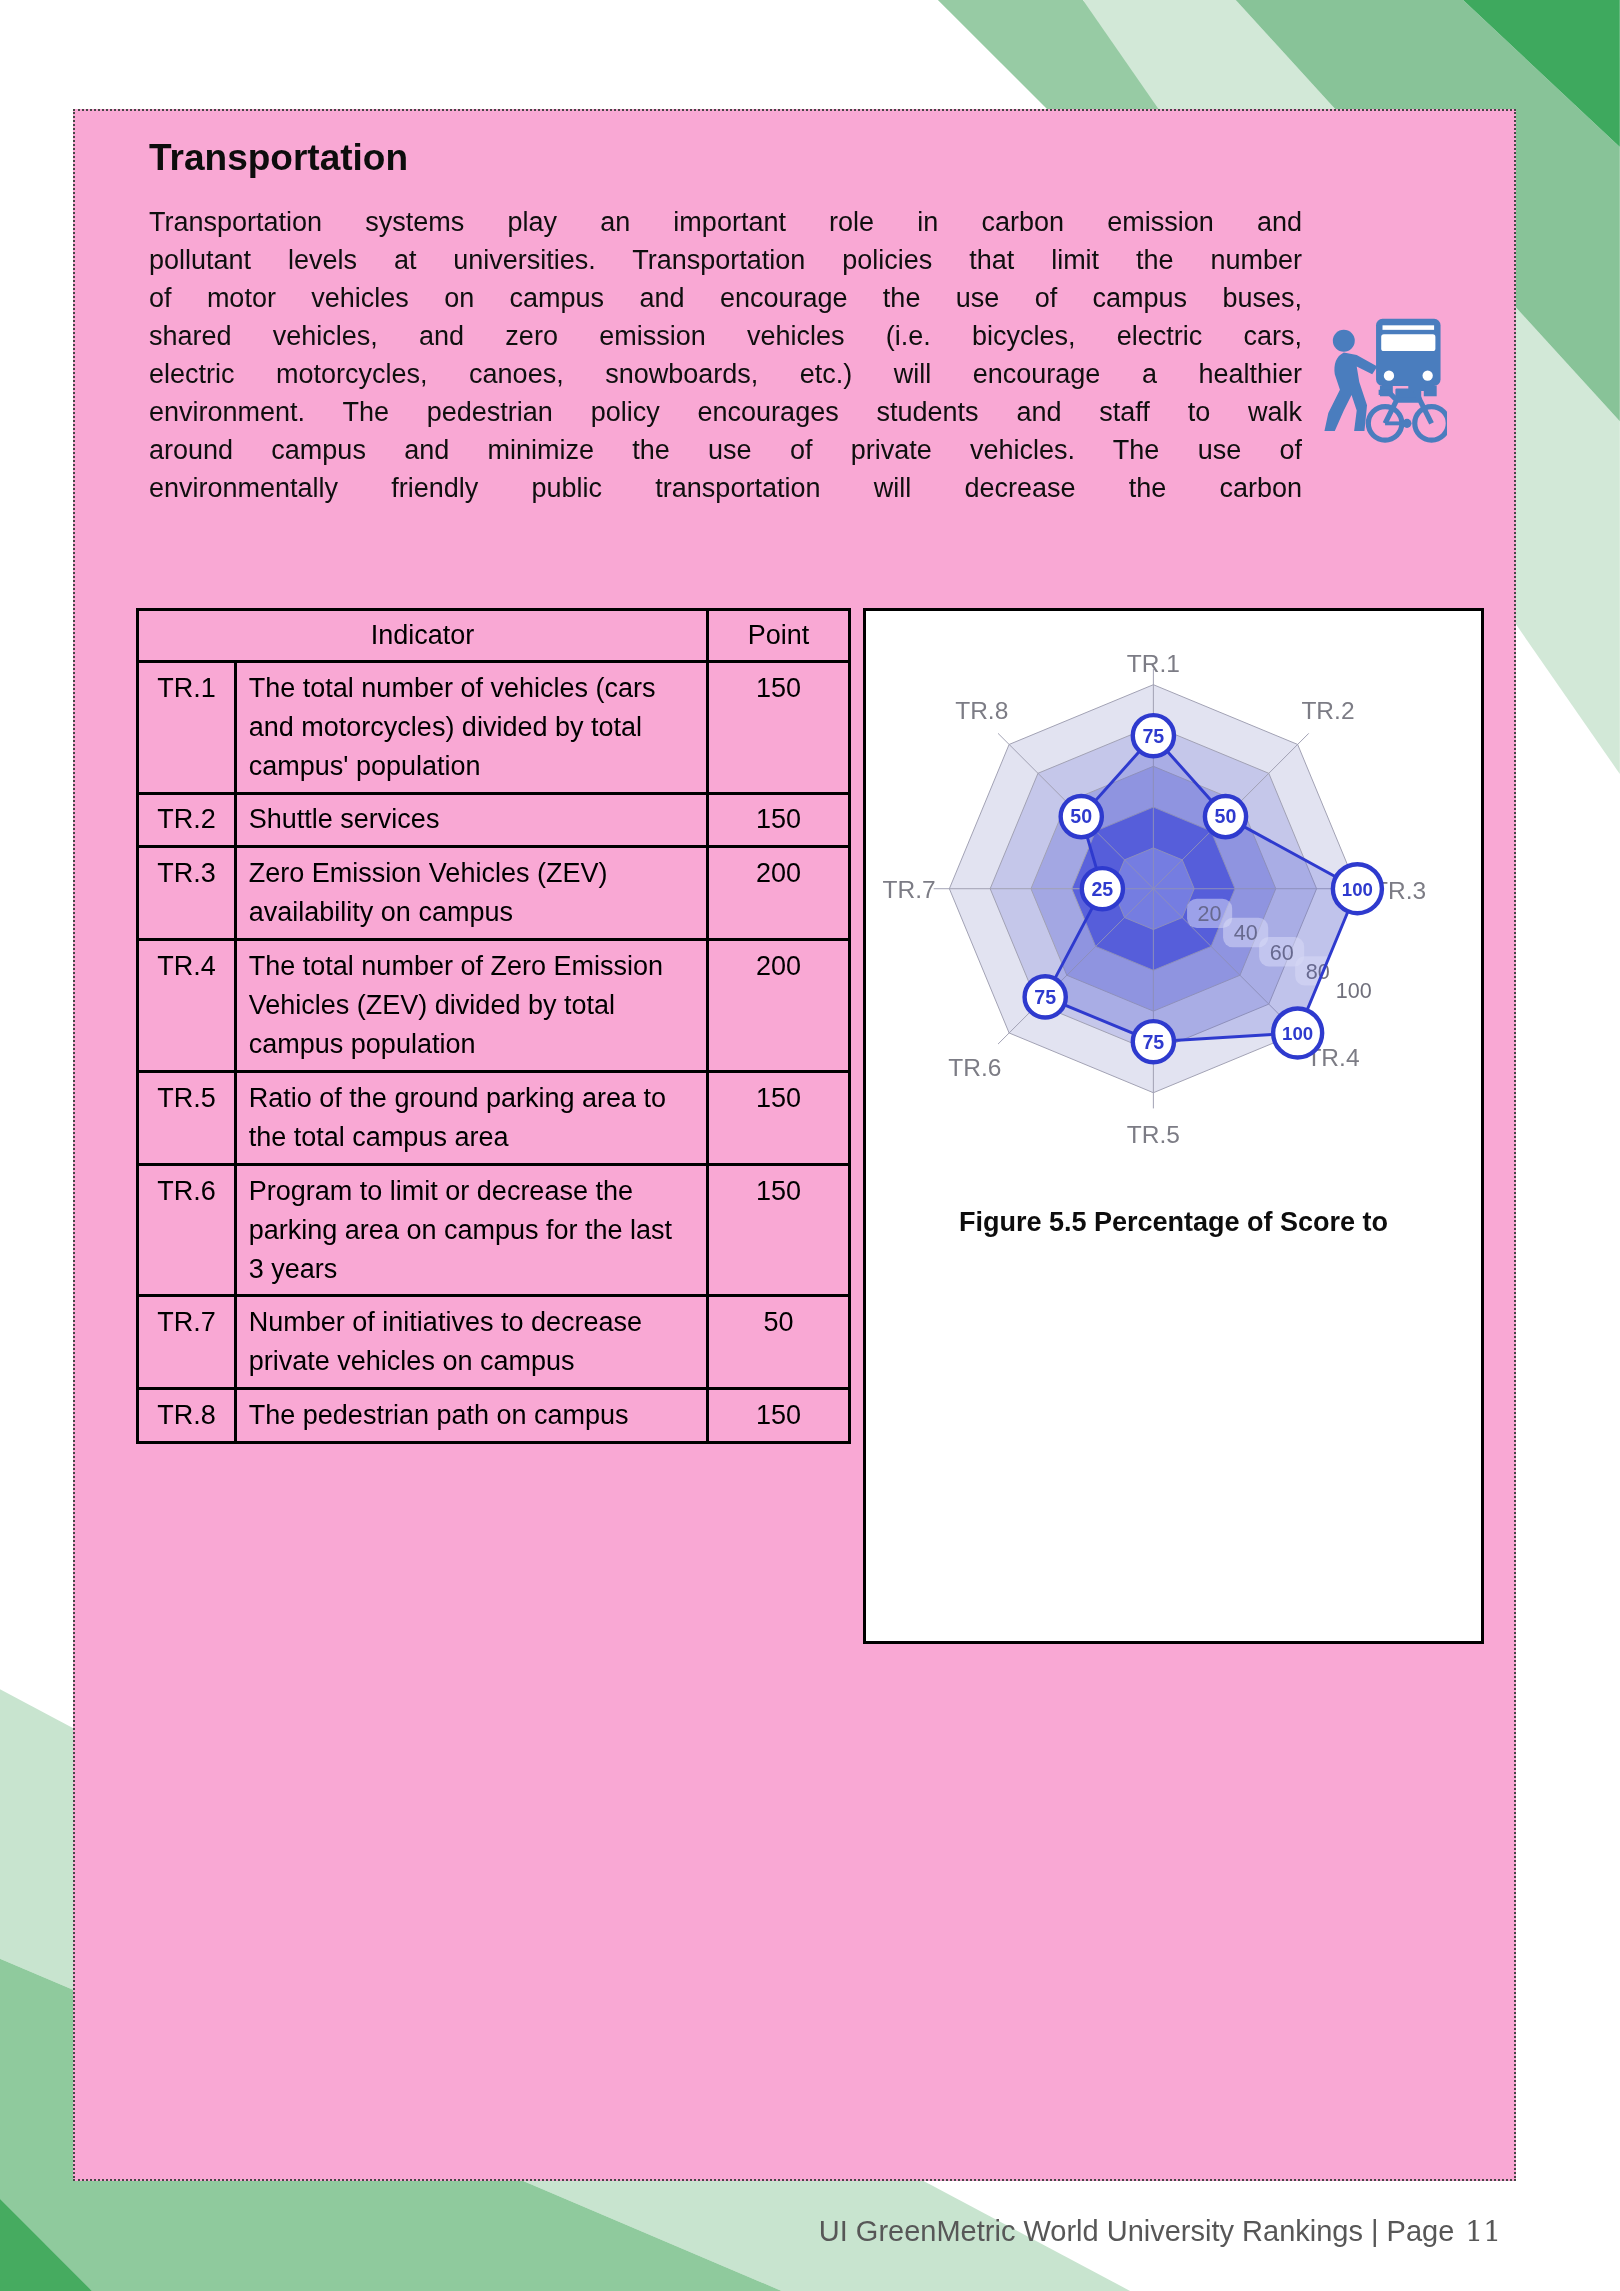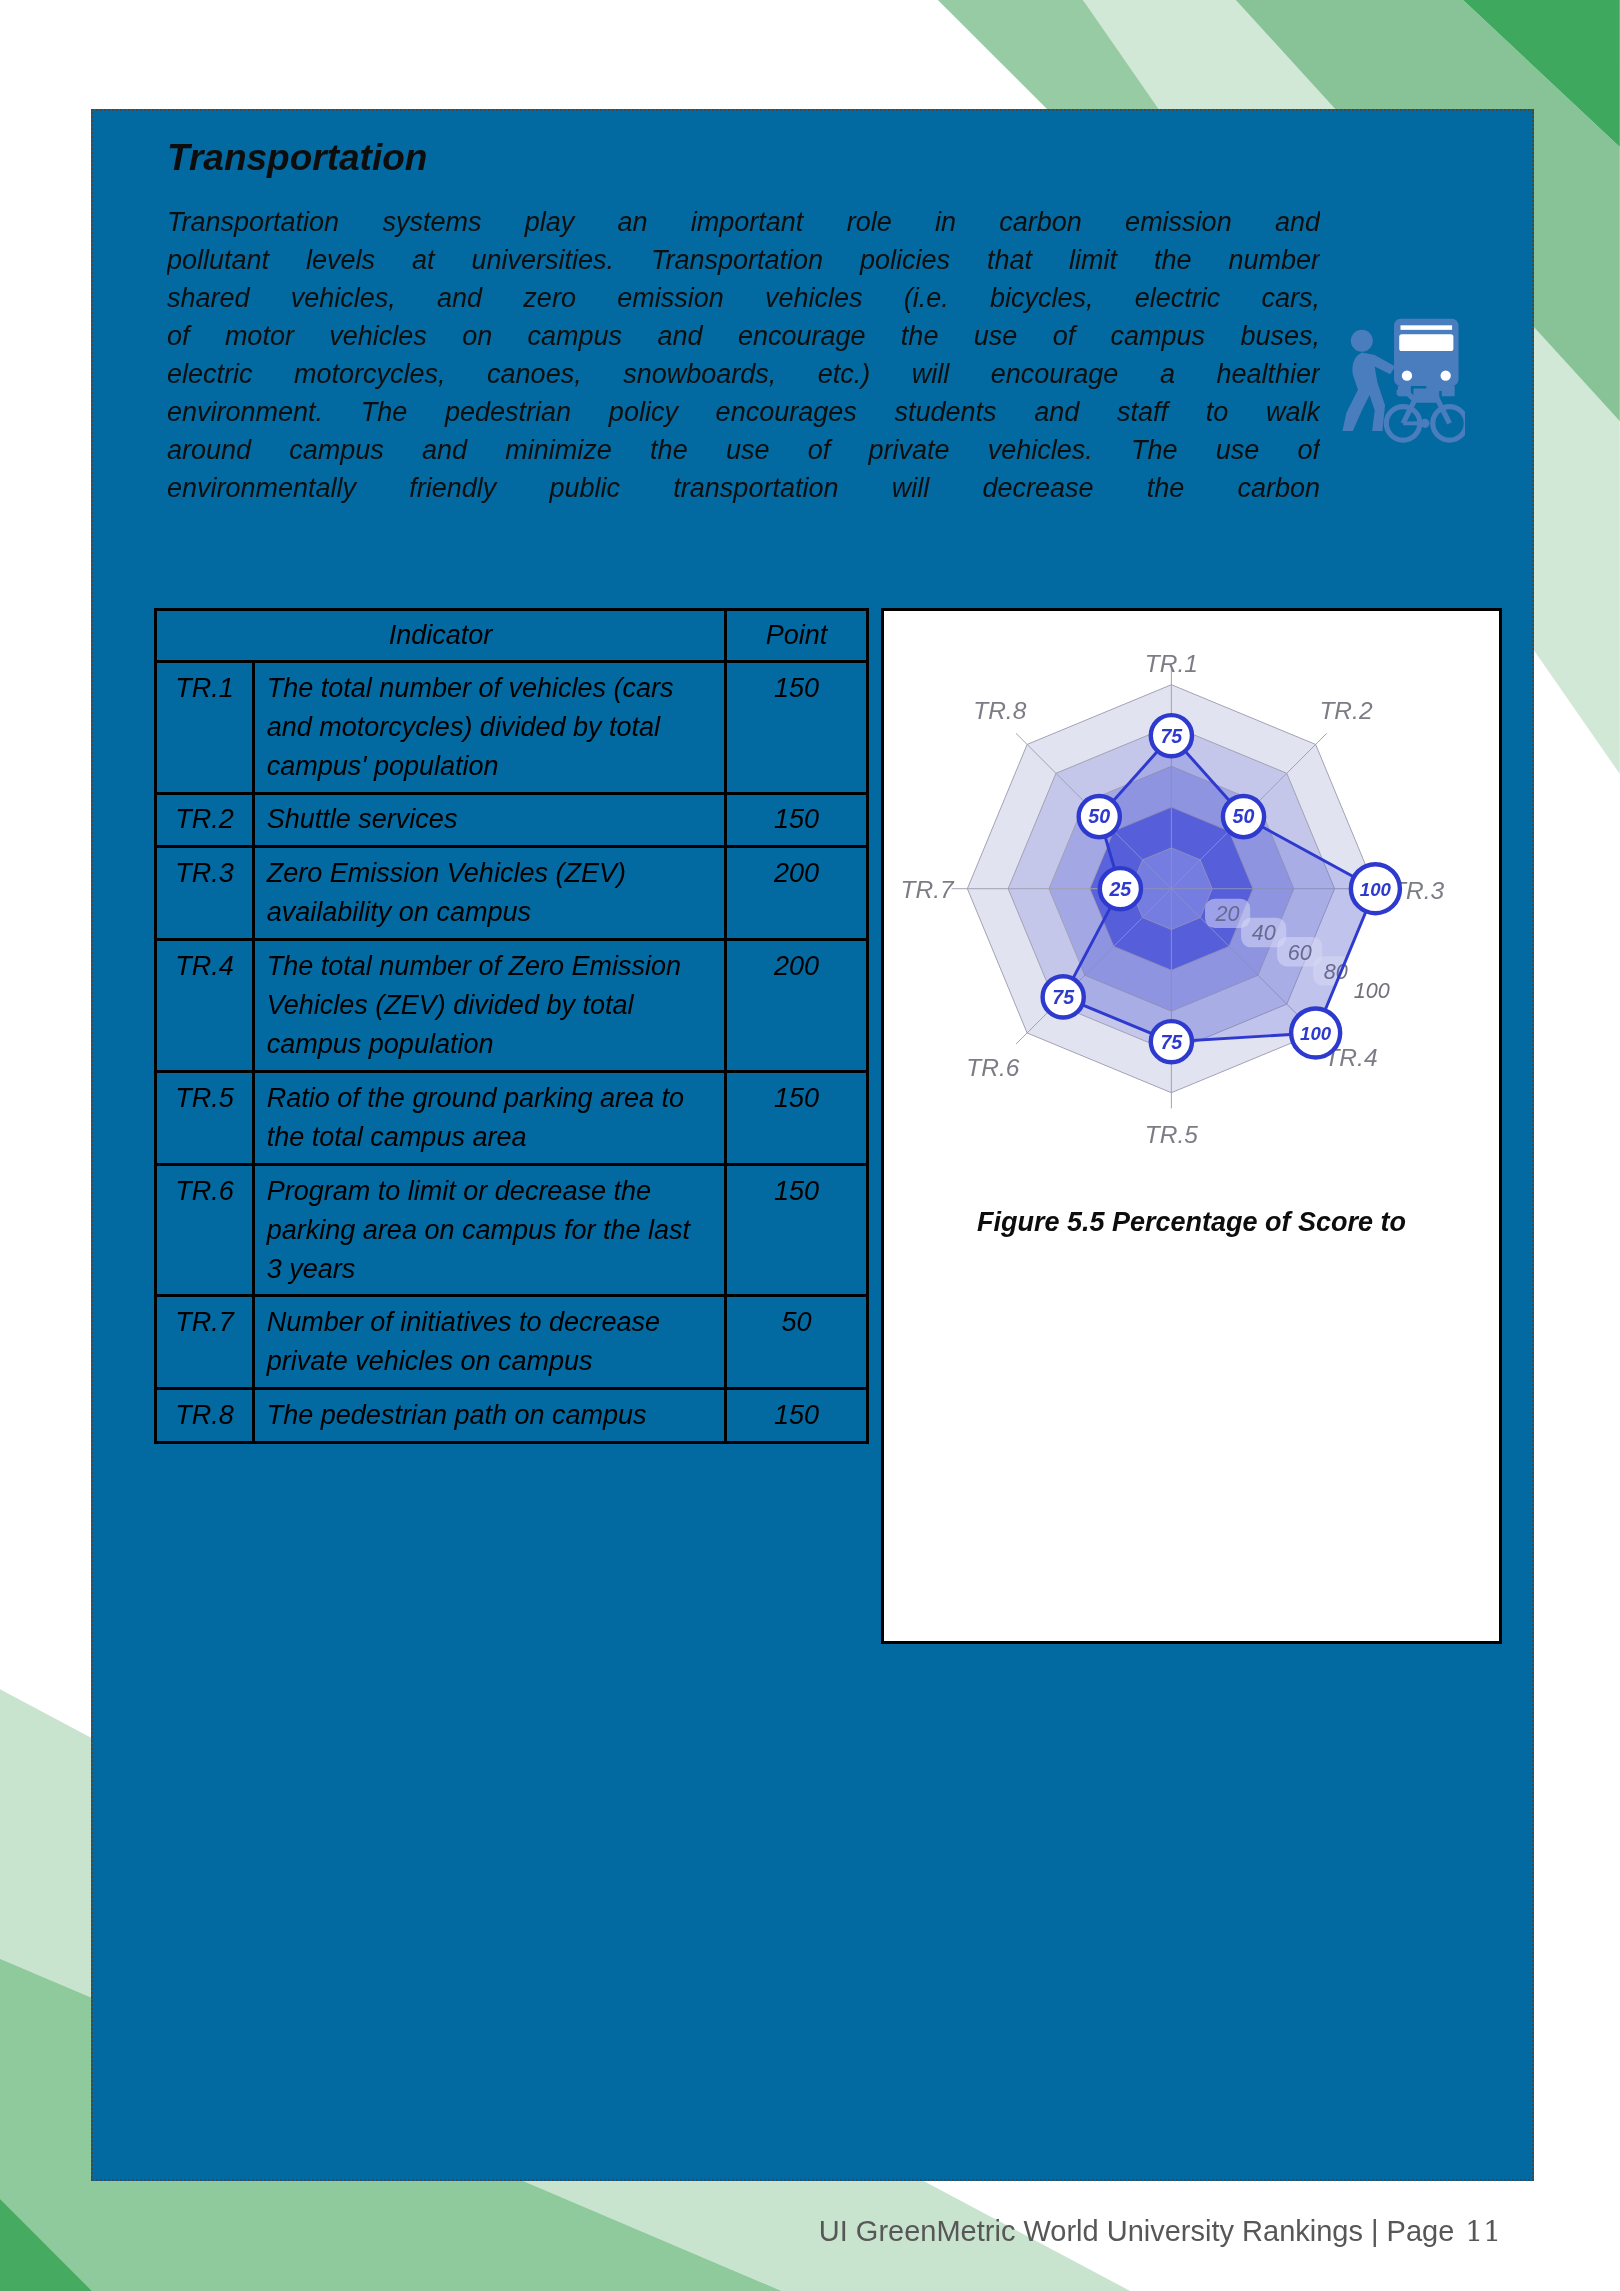--- a/index.html
+++ b/index.html
@@ -2,22 +2,22 @@
 <html style="--icon-blue: #4a7dbe; --tr-b1: #97cba4; --tr-b2: #d2e8d7; --tr-b3: #88c398; --tr-b4: #3ea95e; --bl-pale: #c8e4cf; --bl-med: #8fca9d; --bl-dark: #46ab60;"><head>
 <meta charset="utf-8">
 <style>
   html,body{margin:0;padding:0;background:#fff;}
   .page{position:relative;width:1620px;height:2292px;background:#ffffff;overflow:hidden;
         font-family:"Liberation Sans",sans-serif;color:#111;}
   svg.deco{position:absolute;display:block;}
   .deco-tr{top:0;right:0;}
   .deco-bl{left:0;bottom:0;}
 
-  .content{position:absolute;left:91px;top:109px;width:1443px;height:2072px;
-           border:2px dotted #474747;background:#0369a1;box-sizing:border-box;font-style:italic;}
+  .content{position:absolute;left:73px;top:109px;width:1443px;height:2072px;
+           border:2px dotted #474747;background:#f9a8d4;box-sizing:border-box;}
 
   .title{position:absolute;left:74px;top:25.5px;font-size:37px;font-weight:700;color:#0d0d0d;}
 
   .para{position:absolute;left:74px;top:92px;width:1153px;font-size:27px;color:#0f0f0f;}
   .para-line{text-align:justify;text-align-last:justify;line-height:38px;height:38px;overflow:hidden;}
   .para-line.last{text-align-last:left;}
 
   .transport-icon{position:absolute;left:1243px;top:204px;}
 
   .table-wrap{position:absolute;left:61px;top:497px;}
@@ -63,22 +63,22 @@
     <polygon class="stripe-bl-dark" points="0,565 0,660 95,660"></polygon>
   </svg>
 
   <div class="content">
 
     <div class="title">Transportation</div>
 
     <div class="para">
         <div class="para-line">Transportation systems play an important role in carbon emission and</div>
         <div class="para-line">pollutant levels at universities. Transportation policies that limit the number</div>
+        <div class="para-line">of motor vehicles on campus and encourage the use of campus buses,</div>
         <div class="para-line">shared vehicles, and zero emission vehicles (i.e. bicycles, electric cars,</div>
-        <div class="para-line">of motor vehicles on campus and encourage the use of campus buses,</div>
         <div class="para-line">electric motorcycles, canoes, snowboards, etc.) will encourage a healthier</div>
         <div class="para-line">environment. The pedestrian policy encourages students and staff to walk</div>
         <div class="para-line">around campus and minimize the use of private vehicles. The use of</div>
         <div class="para-line">environmentally friendly public transportation will decrease the carbon</div>
       </div>
 
     <svg class="transport-icon" width="129" height="129" viewBox="0 0 100 100">
       <g>
         <rect class="icon-fill" x="45" y="3" width="50" height="52" rx="5"></rect>
         <rect x="50" y="8" width="40" height="3.5" fill="#fff"></rect>

